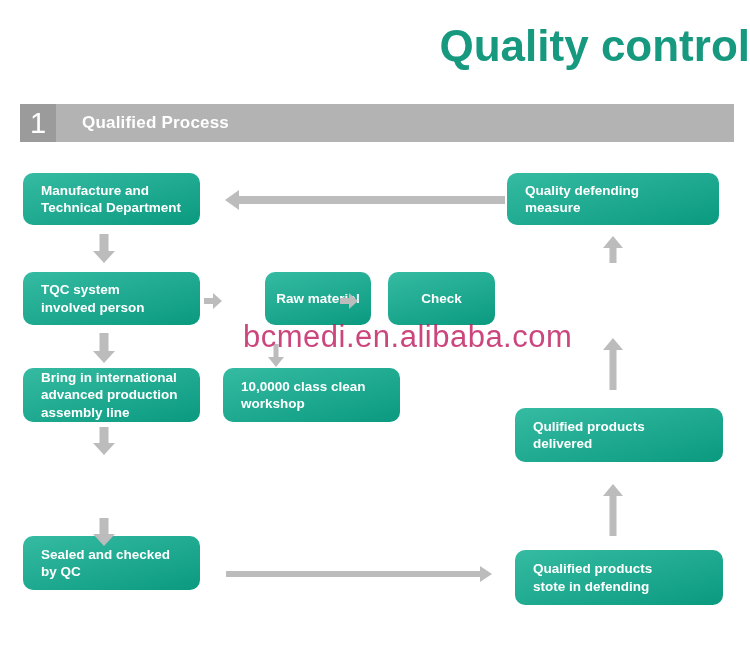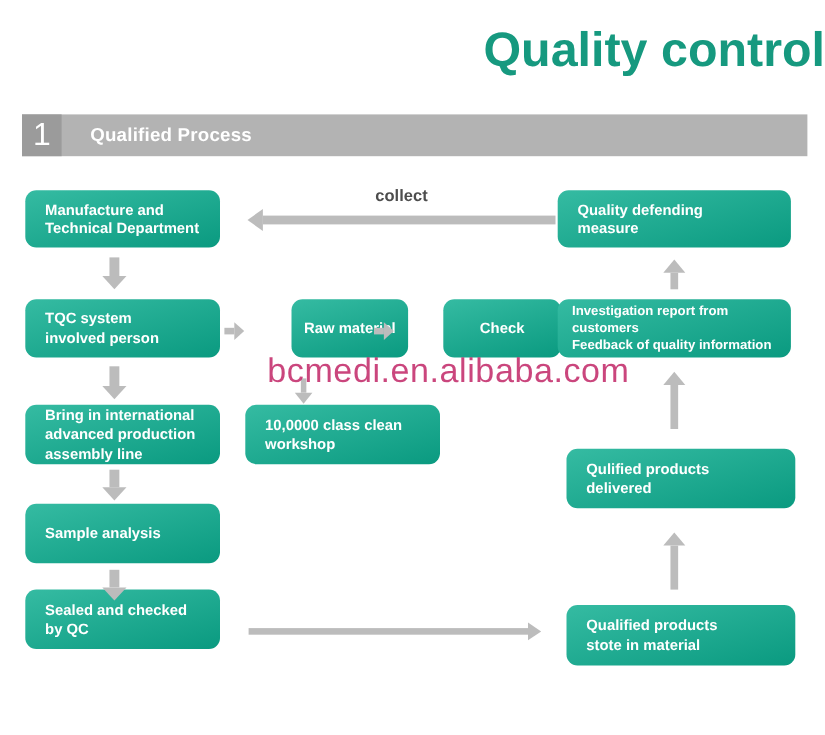--- a/index.html
+++ b/index.html
@@ -71,39 +71,35 @@
     <div class="banner-label">Qualified Process</div>
   </div>
 
   <div class="node" style="left:23px;top:173px;width:177px;height:52px;">Manufacture and
 Technical Department</div>
   <div class="node" style="left:23px;top:272px;width:177px;height:53px;">TQC system
 involved person</div>
   <div class="node" style="left:23px;top:368px;width:177px;height:54px;">Bring in international
 advanced production
 assembly line</div>
-  <div class="node" style="left:23px;top:458px;width:177px;height:54px;">Sample analysis</div>
   <div class="node" style="left:23px;top:536px;width:177px;height:54px;">Sealed and checked
 by QC</div>
 
   <div class="node center" style="left:225px;top:272px;width:106px;height:53px;">Raw material</div>
-  <div class="node center" style="left:363px;top:272px;width:107px;height:53px;">Check</div>
+  <div class="node center" style="left:348px;top:272px;width:107px;height:53px;">Check</div>
   <div class="node" style="left:223px;top:368px;width:177px;height:54px;">10,0000 class clean
 workshop</div>
 
   <div class="node" style="left:507px;top:173px;width:212px;height:52px;">Quality defending
 measure</div>
-  <div class="node small" style="left:507px;top:272px;width:212px;height:53px;">Investigation report from customers
-Feedback of quality information</div>
   <div class="node" style="left:515px;top:408px;width:208px;height:54px;">Qulified products
 delivered</div>
   <div class="node" style="left:515px;top:550px;width:208px;height:55px;">Qualified products
-stote in material</div>
+stote in defending</div>
 
-  <div class="collect-label">collect</div>
   <div class="arr left" style="left:225px;top:190px;width:280px;height:20px;">
       <div class="stem"></div>
       <div class="head"></div>
     </div>
 
   <div class="arr down" style="left:93px;top:234px;width:22px;height:29px;">
       <div class="stem"></div>
       <div class="head"></div>
     </div>
   <div class="arr down" style="left:93px;top:333px;width:22px;height:30px;">

